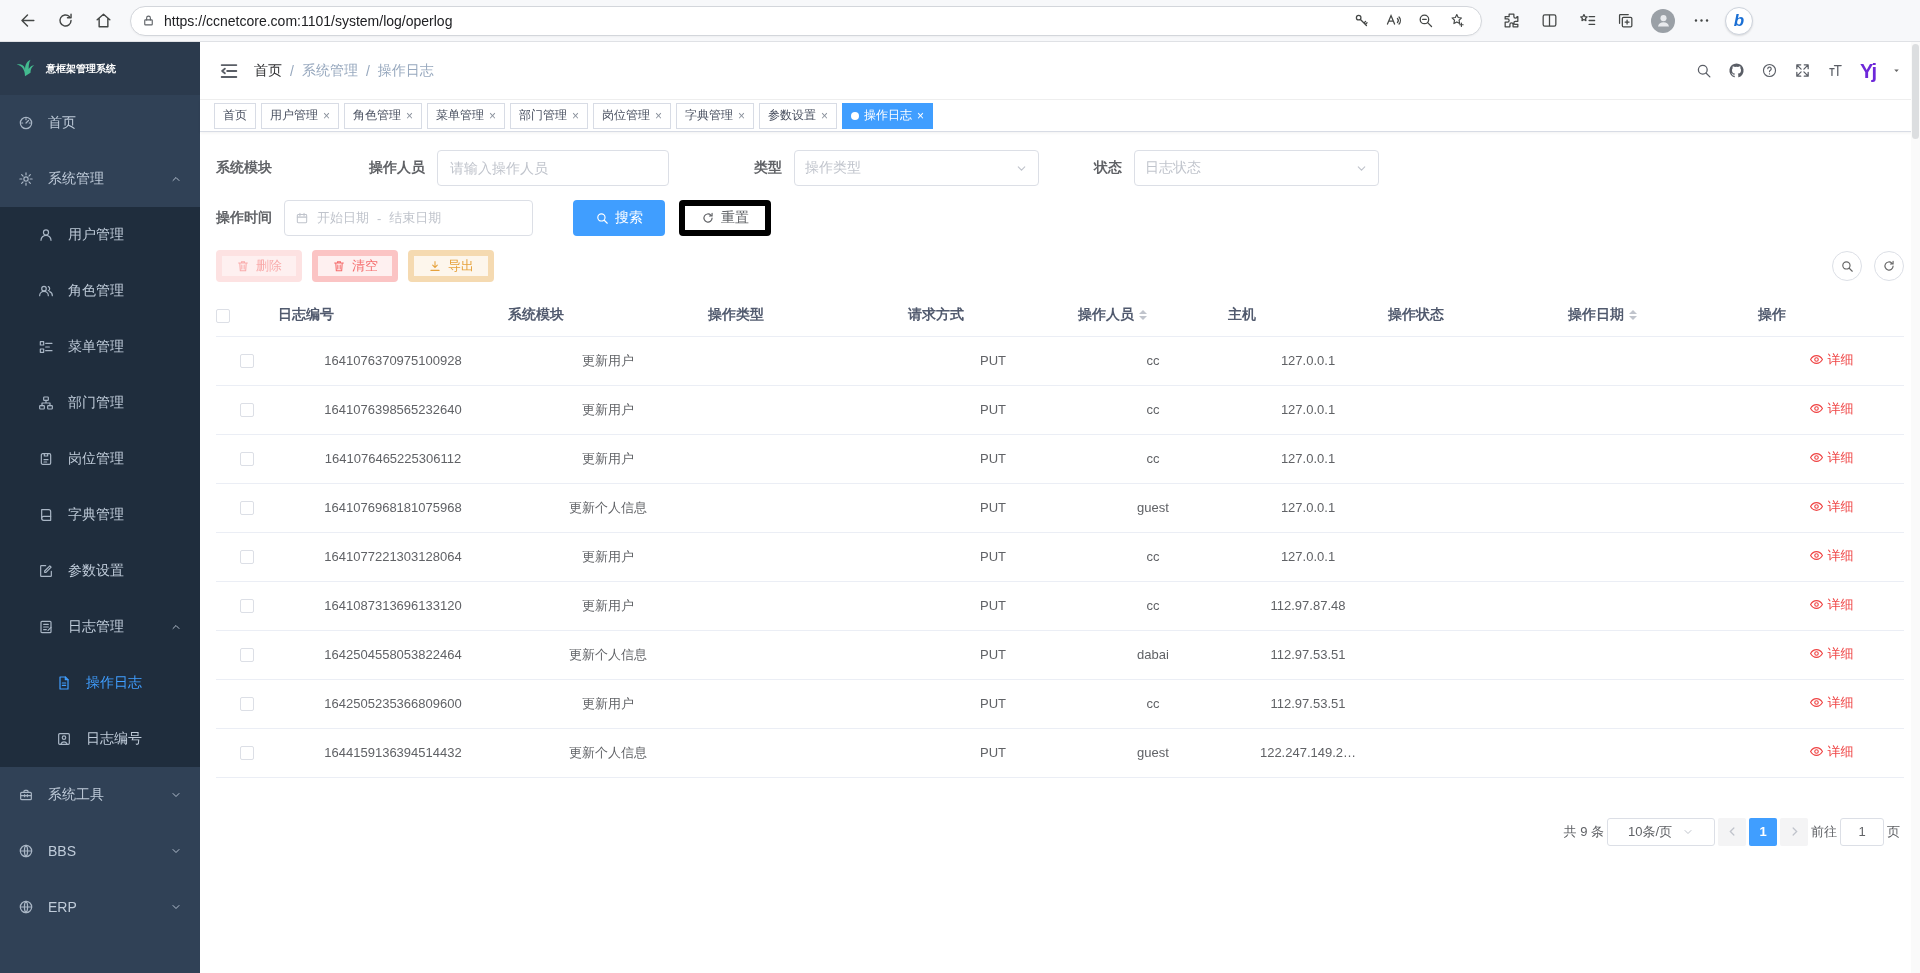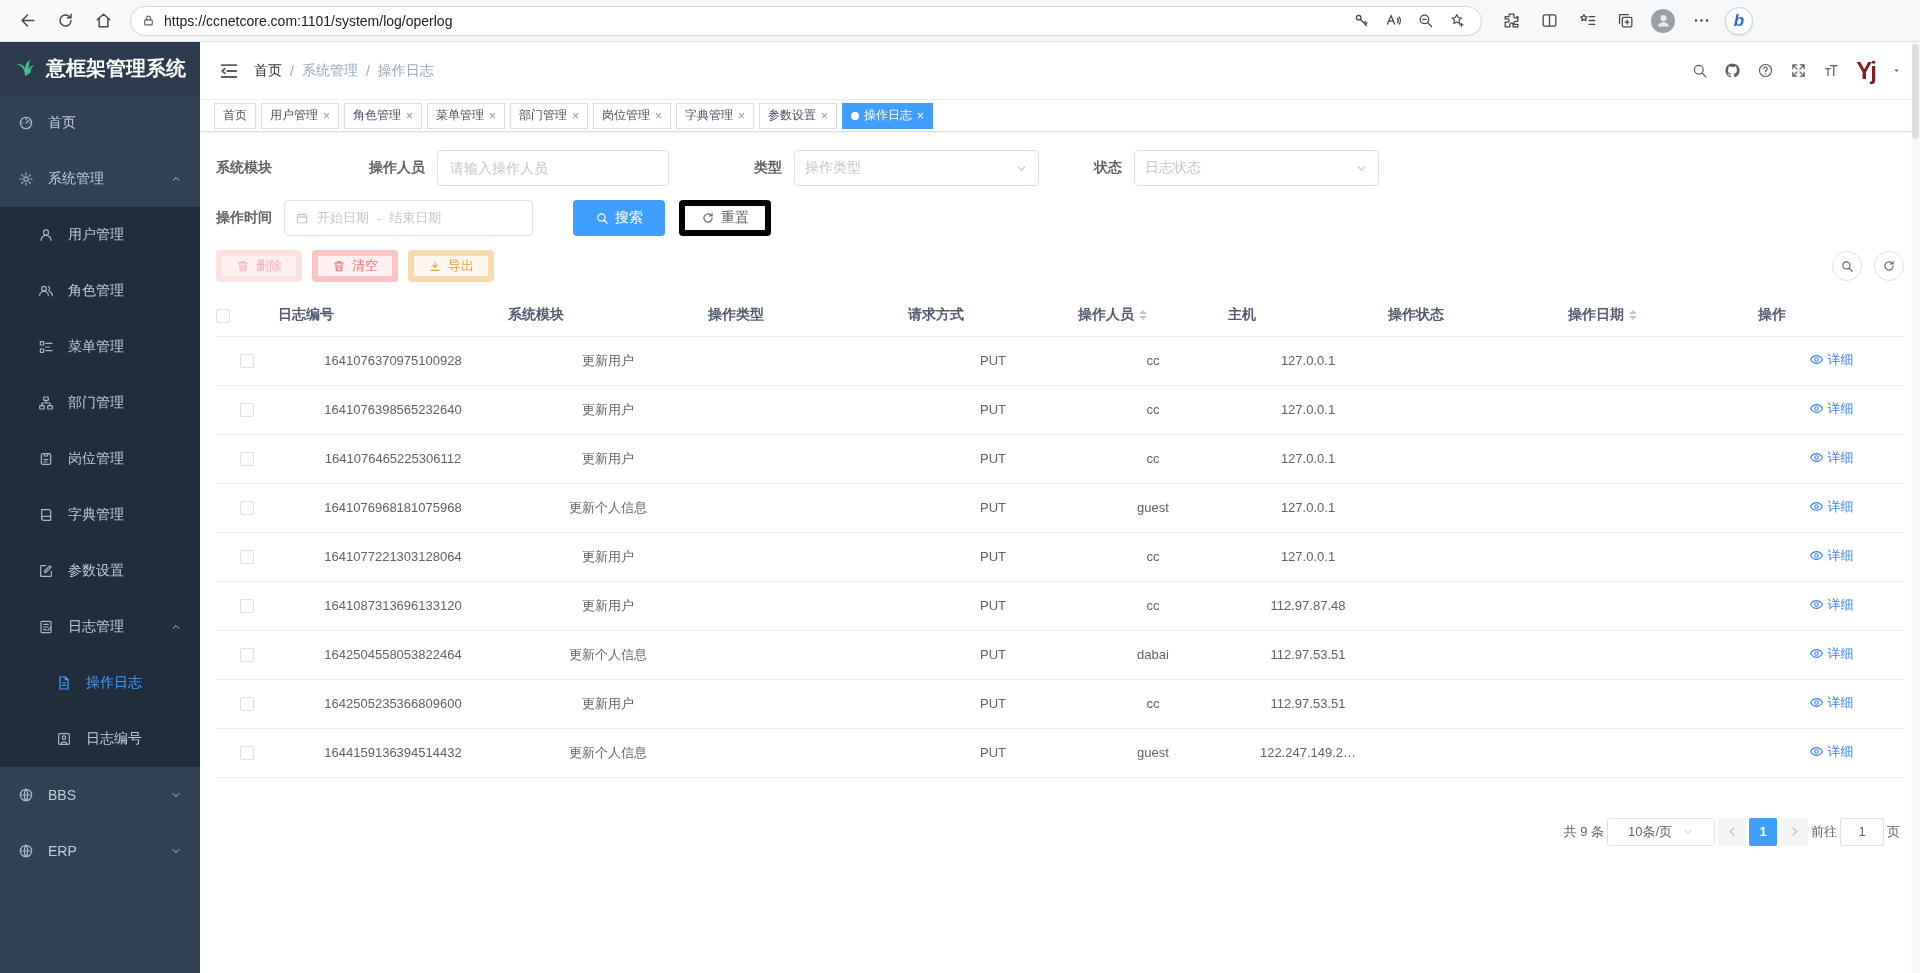--- a/index.html
+++ b/index.html
@@ -24,21 +24,21 @@
 .avatar-circle { width:24px; height:24px; border-radius:50%; background:#9aa0a6; overflow:hidden;
   display:flex; align-items:center; justify-content:center; color:#e8eaed; }
 .bing-badge { width:28px; height:28px; border-radius:50%; background:#fff; border:1px solid #cdd3dc;
   color:#1a6fd4; font-weight:bold; font-size:17px; font-style:italic;
   display:flex; align-items:center; justify-content:center; box-shadow:0 1px 2px rgba(0,0,0,.12); }
 
 
 .app { display:flex; height:931px; }
 .sidebar { width:200px; background:#304156; flex:none; overflow:hidden; }
 .logo-bar { height:53px; display:flex; align-items:center; gap:10px; padding:0 14px; background:#2b3a4d; }
-.logo-bar .title { color:#fff; font-weight:bold; font-size:20px; white-space:nowrap; }
+.logo-bar .title { color:#fff; font-weight:bold; font-size:10px; white-space:nowrap; }
 .nav-item { height:56px; display:flex; align-items:center; gap:14px; padding:0 18px;
   color:#bfcbd9; font-size:14px; cursor:pointer; }
 .nav-item .ic { width:16px; height:16px; color:#a9b6c5; }
 .nav-item .lbl { flex:1; white-space:nowrap; }
 .nav-item .car { width:12px; height:12px; color:#bfcbd9; }
 .submenu { background:#1f2d3d; }
 .submenu .nav-item { padding-left:38px; }
 .submenu .submenu .nav-item { padding-left:56px; }
 .nav-item.active, .nav-item.active .ic { color:#409EFF; }
 
@@ -46,21 +46,21 @@
 
 
 .navbar { height:58px; display:flex; align-items:center; padding:0 18px; border-bottom:1px solid #f0f0f0; }
 .fold { color:#5a5e66; width:22px; height:22px; cursor:pointer; margin-right:14px; }
 .breadcrumb { display:flex; align-items:center; gap:8px; font-size:14px; }
 .breadcrumb .crumb-home { color:#303133; }
 .breadcrumb .sep { color:#97a8be; }
 .breadcrumb .crumb { color:#97a8be; }
 .navbar-right { margin-left:auto; display:flex; align-items:center; gap:16px; color:#5a5e66; }
 .navbar-right .ic { width:17px; height:17px; cursor:pointer; }
-.yj-logo { font-weight:900; font-size:24px; letter-spacing:-2px; color:#7f1d1d; line-height:1; cursor:pointer; }
+.yj-logo { font-weight:900; font-size:20px; letter-spacing:-2px; color:#6d28d9; line-height:1; cursor:pointer; }
 .caret-sm { width:11px; height:11px; color:#666; }
 
 
 .tags-bar { height:32px; display:flex; align-items:center; gap:5px; padding:0 14px;
   border-bottom:1px solid #d8dce5; box-shadow:0 1px 3px rgba(0,0,0,.06); }
 .tag { height:26px; display:inline-flex; align-items:center; gap:5px; padding:0 8px;
   border:1px solid #d8dce5; background:#fff; color:#495060; font-size:12px; cursor:pointer; white-space:nowrap; }
 .tag .x { font-size:12px; color:#8a919c; }
 .tag.active { background:#409EFF; border-color:#409EFF; color:#fff; }
 .tag.active .x { color:#fff; }
@@ -100,21 +100,21 @@
 table { width:100%; border-collapse:collapse; table-layout:fixed; margin-top:12px; }
 th { height:42px; font-size:14px; font-weight:bold; color:#515a6e; text-align:left;
   border-bottom:1px solid #ebeef5; white-space:nowrap; }
 td { height:49px; font-size:13px; color:#606266; text-align:center; border-bottom:1px solid #ebeef5; white-space:nowrap; }
 .chkbox { width:14px; height:14px; border:1px solid #dcdfe6; border-radius:2px; background:#fff;
   display:inline-block; vertical-align:middle; cursor:pointer; }
 .sorter { display:inline-flex; flex-direction:column; vertical-align:middle; margin-left:5px; }
 .sorter i { width:0; height:0; border:4.5px solid transparent; display:block; }
 .sorter .up { border-bottom-color:#c0c4cc; border-top:none; margin-bottom:2.5px; }
 .sorter .dn { border-top-color:#c0c4cc; border-bottom:none; }
-.detail-link { color:#3b82f6; display:inline-flex; align-items:center; gap:4px; cursor:pointer; font-size:13px; }
+.detail-link { color:#ef4444; display:inline-flex; align-items:center; gap:4px; cursor:pointer; font-size:13px; }
 .detail-link .ic { width:15px; height:15px; }
 
 
 .pagination { display:flex; align-items:center; justify-content:flex-end; gap:3px;
   margin-top:40px; padding-right:4px; font-size:13px; color:#606266; }
 .page-size { width:108px; height:28px; border:1px solid #dcdfe6; border-radius:3px;
   display:flex; align-items:center; justify-content:center; gap:10px; color:#606266; cursor:pointer; }
 .page-size .car { width:12px; height:12px; color:#c0c4cc; }
 .pg-btn { width:28px; height:28px; border-radius:2px; background:#f4f4f5; color:#c0c4cc;
   display:flex; align-items:center; justify-content:center; cursor:pointer; }
@@ -324,20 +324,30 @@
             </div>
             <div class="nav-item">
               <svg class="ic" viewBox="0 0 24 24" fill="none" stroke="currentColor" stroke-width="1.8" stroke-linecap="round" stroke-linejoin="round">
                 <rect x="4" y="4" width="16" height="16" rx="1.5"></rect>
                 <circle cx="12" cy="10" r="2.6"></circle>
                 <path d="M7.5 19.5a4.8 4.8 0 0 1 9 0"></path>
               </svg>
               <span class="lbl">日志编号</span>
             </div>
           </div>
+        </div>
+        <div class="nav-item">
+          <svg class="ic" viewBox="0 0 24 24" fill="none" stroke="currentColor" stroke-width="1.8" stroke-linecap="round" stroke-linejoin="round">
+            <rect x="4" y="8" width="16" height="11" rx="1.5"></rect>
+            <path d="M9 8V6.5A1.5 1.5 0 0 1 10.5 5h3A1.5 1.5 0 0 1 15 6.5V8M4 13h16M10 11.5v3M14 11.5v3"></path>
+          </svg>
+          <span class="lbl">系统工具</span>
+          <svg class="car" viewBox="0 0 24 24" fill="none" stroke="currentColor" stroke-width="1.8" stroke-linecap="round" stroke-linejoin="round">
+            <path d="M6 9l6 6 6-6"></path>
+          </svg>
         </div>
         <div class="nav-item">
           <svg class="ic" viewBox="0 0 24 24" fill="none" stroke="currentColor" stroke-width="1.8" stroke-linecap="round" stroke-linejoin="round">
             <circle cx="12" cy="12" r="8.5"></circle>
             <path d="M3.5 12h17M12 3.5c3.2 2.6 3.2 14.4 0 17M12 3.5c-3.2 2.6-3.2 14.4 0 17"></path>
           </svg>
           <span class="lbl">BBS</span>
           <svg class="car" viewBox="0 0 24 24" fill="none" stroke="currentColor" stroke-width="1.8" stroke-linecap="round" stroke-linejoin="round">
             <path d="M6 9l6 6 6-6"></path>
           </svg>

